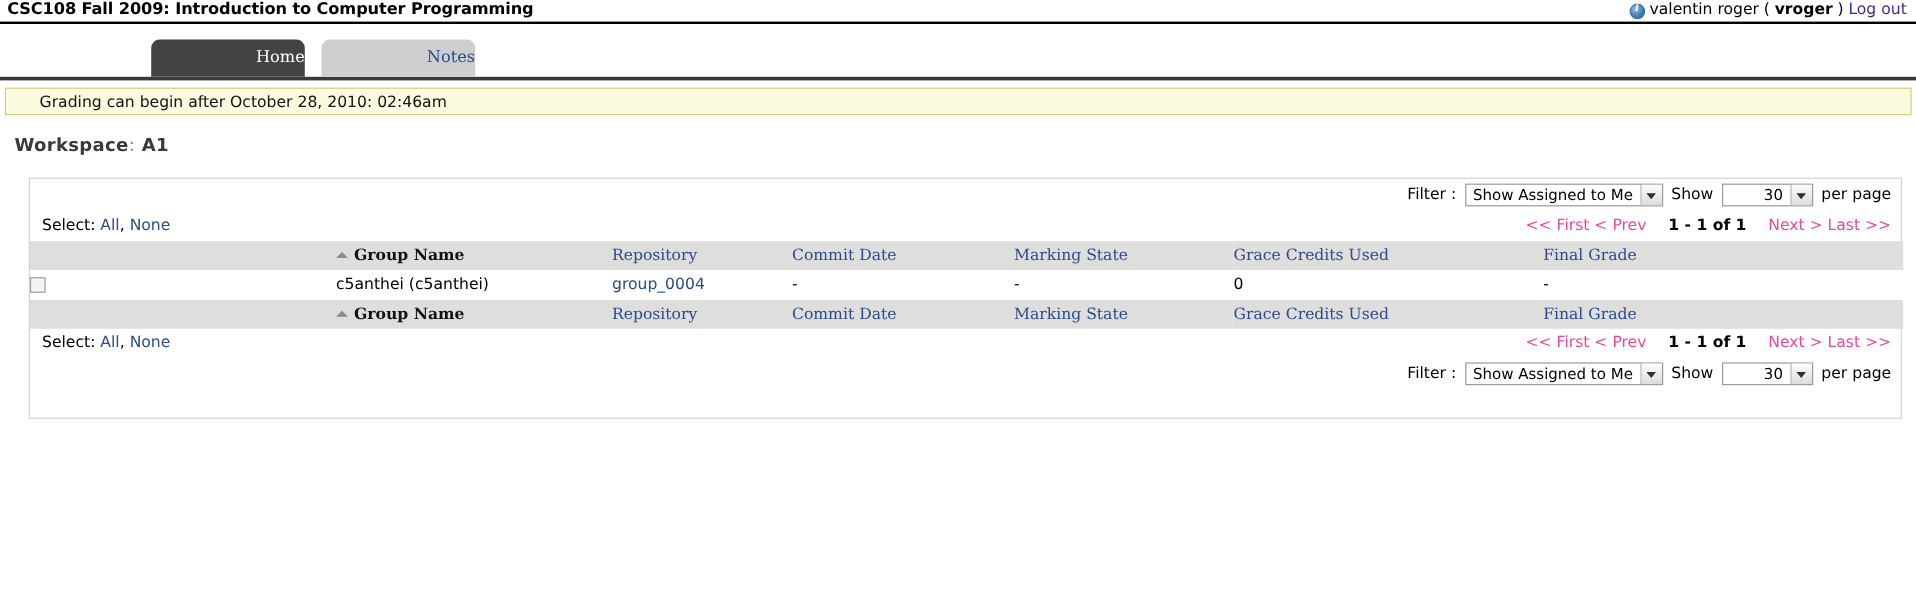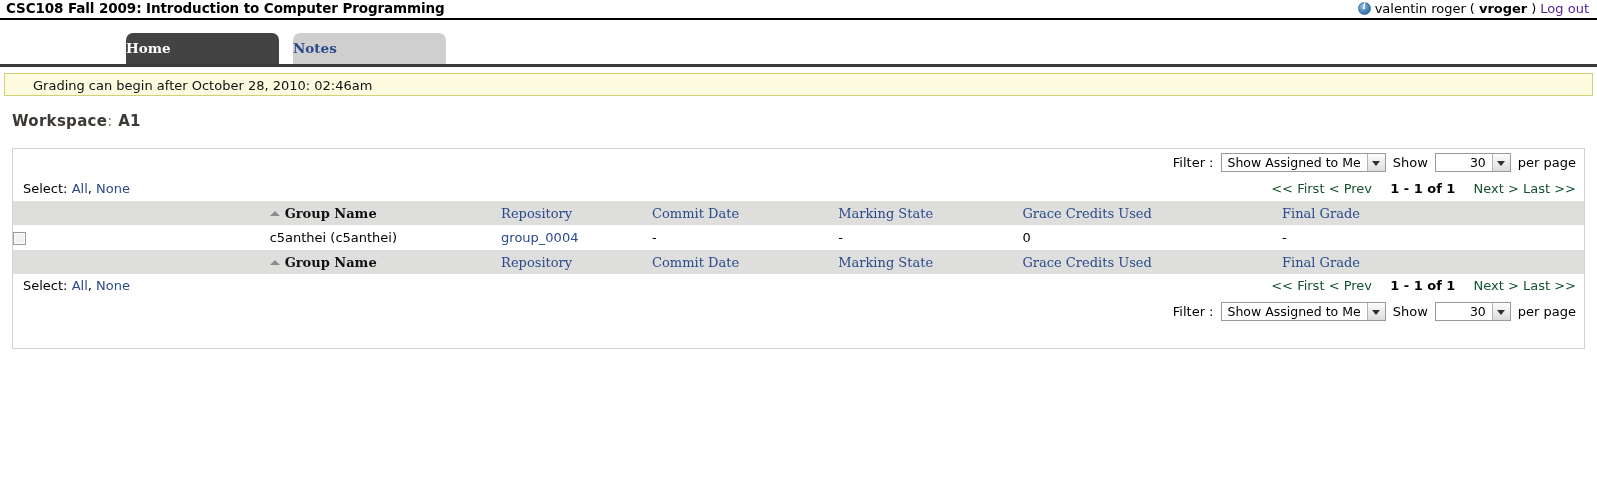--- a/index.html
+++ b/index.html
@@ -37,21 +37,21 @@
     color: #000;
     white-space: nowrap;
   }
   .user-block {
     position: absolute;
     right: 8px;
     top: 1px;
     font-size: 13px;
     white-space: nowrap;
     display: flex;
-    align-items: center;
+    align-items: flex-end;
     gap: 4px;
   }
   .info-icon {
     display: inline-block;
     width: 13px;
     height: 13px;
     border-radius: 50%;
     background: radial-gradient(circle at 35% 30%, #8fc0e8 0%, #4a83b8 55%, #2a5d8f 100%);
     border: 1px solid #3b6f9e;
     position: relative;
@@ -98,25 +98,25 @@
     left: 126px;
     bottom: 0;
     display: flex;
     align-items: flex-end;
     gap: 14px;
   }
   .tab {
     height: 31px;
     line-height: 31px;
     padding: 0 0px;
-    width: 153px;
-    text-align: left;
+    width: 128px;
+    text-align: right;
     font-family: "DejaVu Serif", "Liberation Serif", serif;
     font-size: 13.5px;
-    font-weight: bold;
+    font-weight: normal;
     border-radius: 7px 7px 0 0;
     cursor: pointer;
     box-sizing: border-box;
   }
   .tab.active {
     background: #434343;
     color: #ffffff;
   }
   .tab.inactive {
     background: #cfcfcf;
@@ -143,21 +143,21 @@
     font-size: 15px;
     font-weight: bold;
     color: #3d3a35;
     letter-spacing: 0.3px;
   }
   .page-title .sep { font-weight: normal; color: #8a857d; }
   .page-title .val { font-weight: bold; color: #3d3a35; }
 
   
   .panel {
-    margin: 18px 12px 0 12px;
+    margin: 18px 12px 0 24px;
     border: 1px solid #d2d2d2;
     border-top: 1px solid #d2d2d2;
     background: #ffffff;
     box-sizing: border-box;
     position: relative;
   }
 
   .toolbar-row {
     position: relative;
     height: 28px;
@@ -221,21 +221,21 @@
     text-decoration: none;
   }
   .pager {
     position: absolute;
     right: 8px;
     top: 0;
     line-height: 24px;
     font-size: 13px;
     white-space: nowrap;
   }
-  .pager .nav { color: #14532d; }
+  .pager .nav { color: #ec4899; }
   .pager .count { font-weight: bold; margin: 0 14px; }
 
   
   table.grid {
     width: 100%;
     border-collapse: collapse;
     table-layout: fixed;
   }
   table.grid th {
     background: #dededd;

